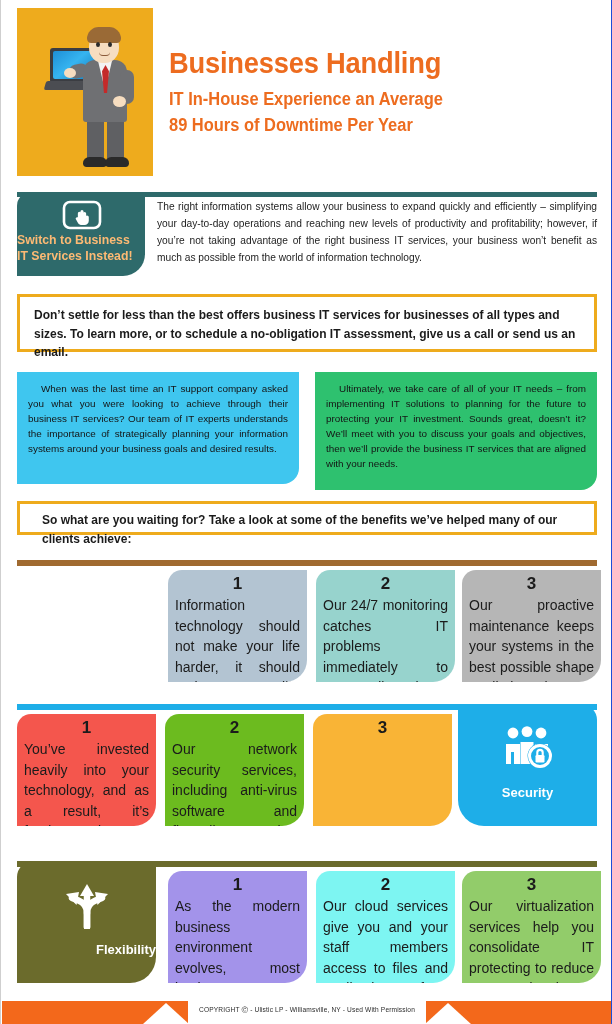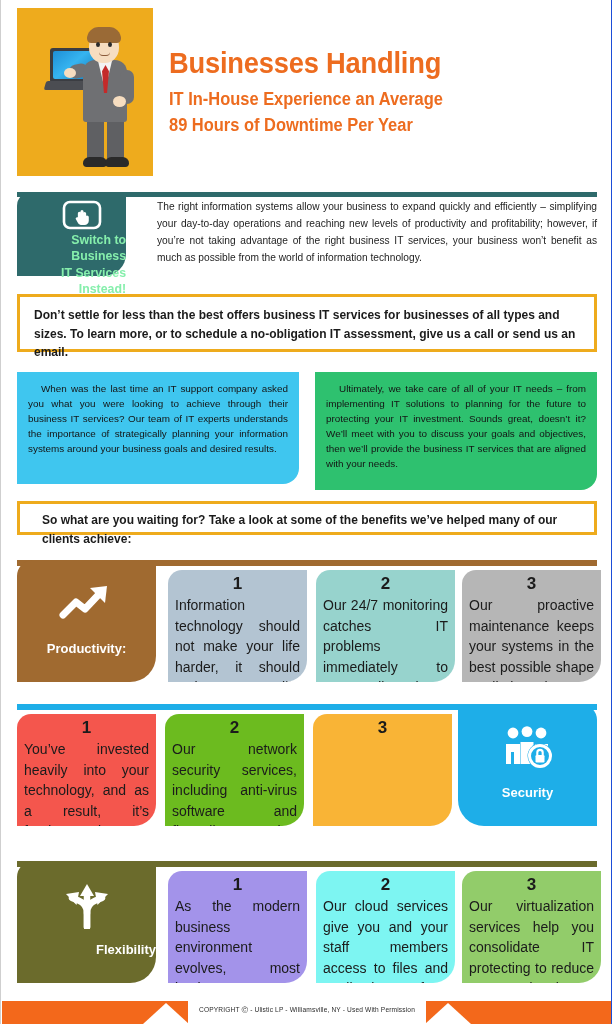--- a/index.html
+++ b/index.html
@@ -95,24 +95,24 @@
     transform: scaleX(0.94); transform-origin: left center;
   }
 
   
   .intro { position: absolute; left: 0; top: 192px; width: 612px; height: 90px; }
   .intro-bar {
     position: absolute; left: 16px; top: 0; width: 580px; height: 5px;
     background: #2e6a6b;
   }
   .badge {
-    position: absolute; left: 16px; top: 0; width: 109px; height: 84px;
+    position: absolute; left: 16px; top: 0; width: 128px; height: 84px;
     background: #2e6a6b;
     border-radius: 14px 0 22px 0;
-    color: #86efac; text-align: right;
+    color: #fdba74; text-align: left;
   }
   .badge-icon { position: absolute; left: 44px; top: 8px; width: 42px; height: 30px; }
   .badge-label {
     position: absolute; left: 0; right: 0; top: 40px;
     font-size: 12.3px; font-weight: 700; line-height: 1.33;
     font-family: "Liberation Sans Narrow","Liberation Sans",sans-serif;
   }
   .intro-text {
     position: absolute; left: 156px; top: 7px; width: 440px;
     font-size: 10.2px; line-height: 1.66; color: #1d1d1d;
@@ -302,29 +302,20 @@
       <p>Ultimately, we take care of all of your IT needs – from implementing IT solutions to planning for the future to protecting your IT investment. Sounds great, doesn’t it? We’ll meet with you to discuss your goals and objectives, then we’ll provide the business IT services that are aligned with your needs.</p>
     </div>
   </div>
 
   <div class="callout callout-2" style="border-color: rgb(238, 171, 29); padding-left: 8px;">
     <div class="callout-text">So what are you waiting for? Take a look at some of the benefits we’ve helped many of our clients achieve:</div>
   </div>
 
   <div class="section" id="sec-productivity">
     <div class="sec-bar" style="background: rgb(160, 106, 48);"></div>
-    <div class="sec-panel" style="background: rgb(160, 106, 48);">
-      <div class="sec-icon">
-        <svg viewBox="0 0 56 42" width="56" height="42" aria-hidden="true">
-          <path d="M4 33 L17 20 L26 27 L43 9" fill="none" stroke="#ffffff" stroke-width="7" stroke-linecap="round" stroke-linejoin="round"></path>
-          <path d="M31 6 L48 4 L46 21 Z" fill="#ffffff"></path>
-        </svg>
-      </div>
-      <div class="sec-panel-label">Productivity:</div>
-    </div>
     <div class="card card-1" style="background: rgb(179, 196, 210);">
       <div class="card-num">1</div>
       <div class="card-body">Information technology should not make your life harder, it should make your life easier – saving you time and helping you get more done throughout the day.</div>
     </div>
     <div class="card card-2" style="background: rgb(151, 211, 205);">
       <div class="card-num">2</div>
       <div class="card-body">Our 24/7 monitoring catches IT problems immediately to prevent disruption.</div>
     </div>
     <div class="card card-3" style="background: rgb(182, 182, 182);">
       <div class="card-num">3</div>

